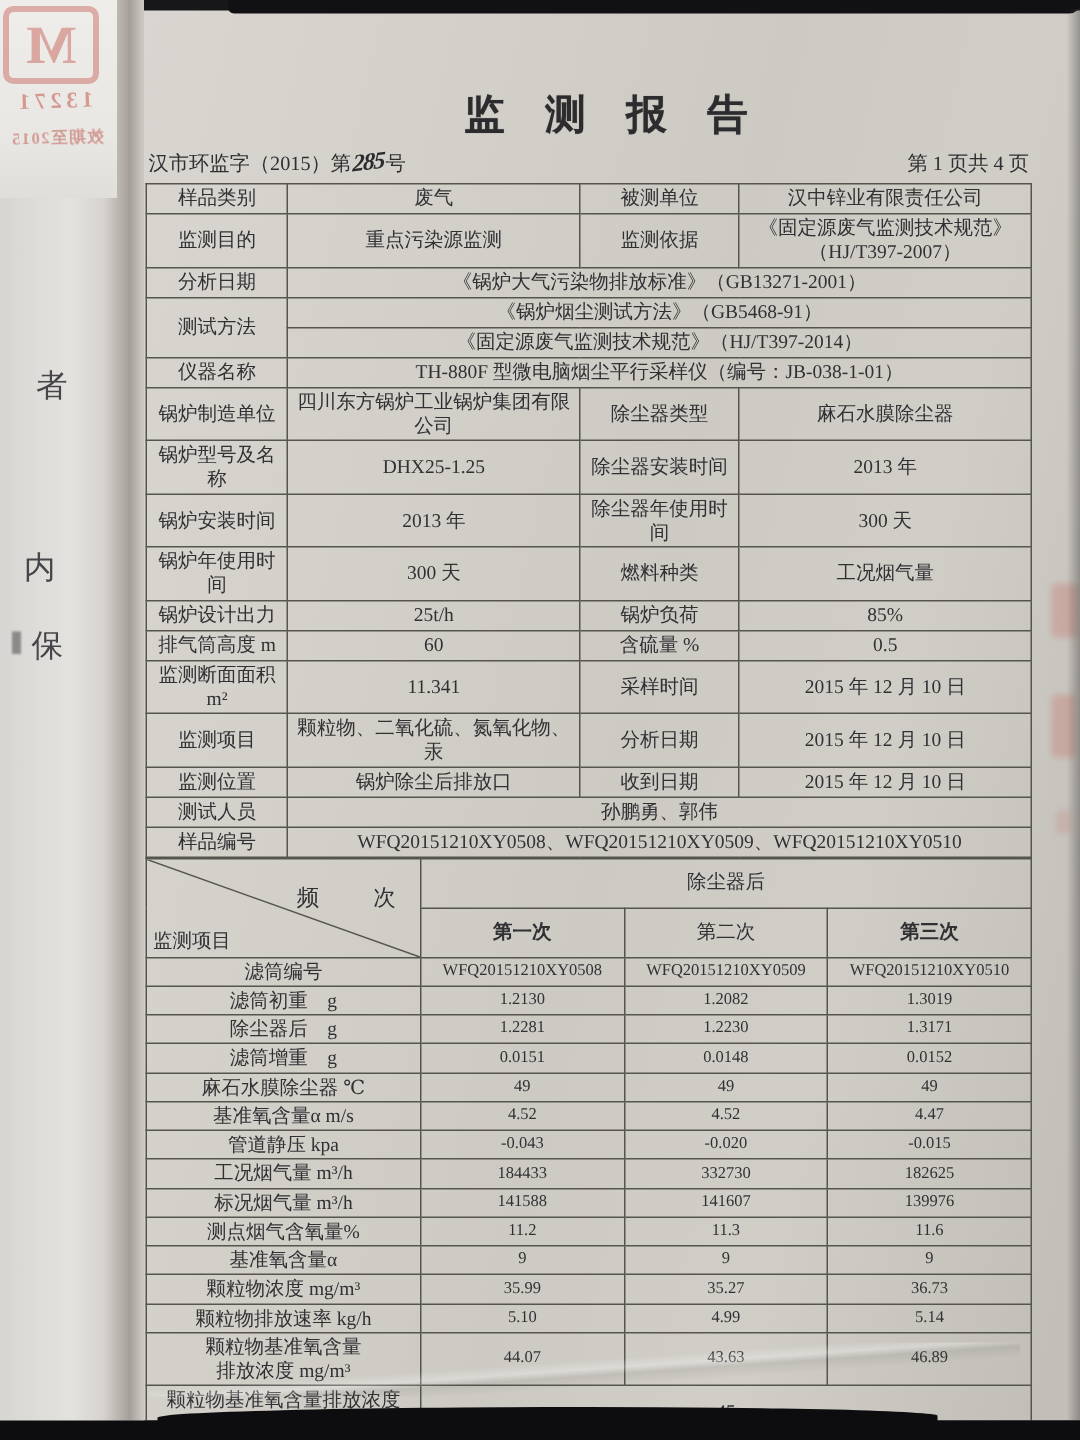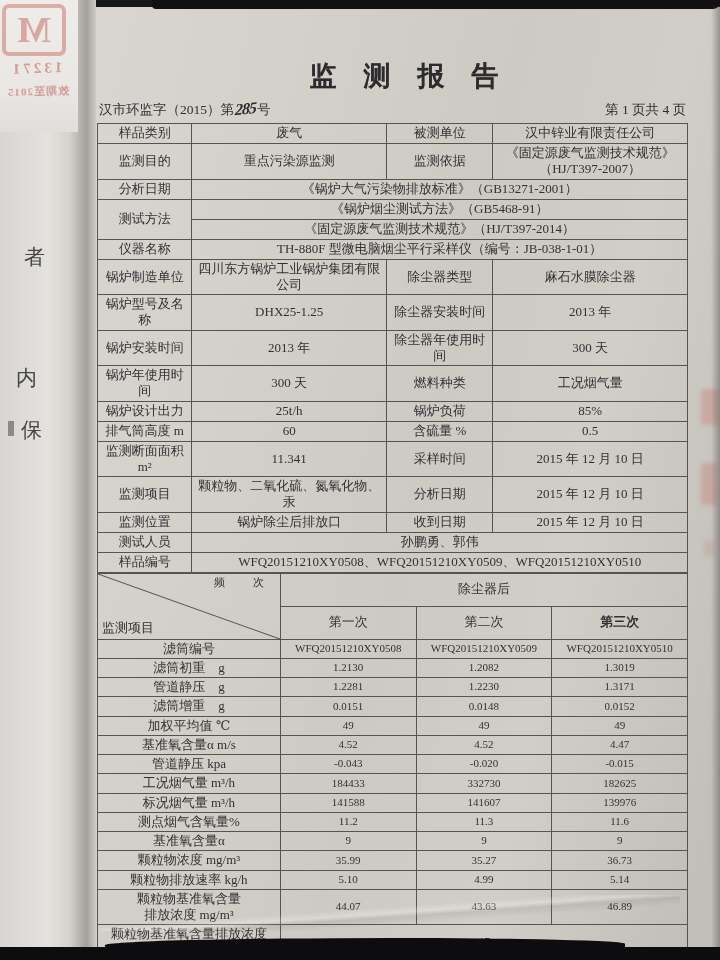--- a/index.html
+++ b/index.html
@@ -63,29 +63,29 @@
   .docline { display:flex; justify-content:space-between; align-items:flex-end;
     font-size:13.5px; margin:4px 0 4px 0; padding:0 2px; }
   .hand { display:inline-block; font-size:16px; font-weight:bold; font-style:italic;
     transform:rotate(-7deg) skewX(-10deg); letter-spacing:-1px; margin:0 1px; color:#2b2b2e; }
 
   table { border-collapse:collapse; width:100%; table-layout:fixed; }
   td, th { border:1px solid #56544e; font-weight:normal; text-align:center;
     font-size:13px; line-height:1.25; padding:1px 3px; height:20px;
     white-space:pre-line; overflow:hidden; color:#313134; }
   .t1 .c1 { width:16%;text-align:center; } .t1 .c2 { width:33%; } .t1 .c3 { width:18%; } .t1 .c4 { width:33%; }
-  .t2 .c1 { width:31%; } .t2 .c2 { width:23%; } .t2 .c3 { width:23%; } .t2 .c4 { width:23%;font-weight:bold; }
+  .t2 .c1 { width:31%; } .t2 .c2 { width:23%;font-weight:bold; } .t2 .c3 { width:23%; } .t2 .c4 { width:23%;font-weight:bold; }
   .t2 { margin-top:0px; }
   .small { font-size:11px; letter-spacing:0; }
   .t2 td { height:19px; }
 
   
   .diag { position:relative; padding:0; height:42px; }
   .diag svg { position:absolute; inset:0; width:100%; height:100%; }
-  .diag .top-right { position:absolute; top:2px; right:14px; font-size:11px; letter-spacing:2px; }
+  .diag .top-right { position:absolute; top:17px; right:14px; font-size:15px; letter-spacing:2px; }
   .diag .bottom-left { position:absolute; bottom:2px; left:4px; font-size:13px; }
 </style>
 </head>
 <body>
 
 <div class="photo">
 
   <div class="paper-main"></div>
   <div class="left-strip"></div>
   <div class="corner-page"></div>
@@ -238,35 +238,35 @@
           </tr>
 
           <tr>
             <td>滤筒初重　g</td>
             <td class="small">1.2130</td>
             <td class="small">1.2082</td>
             <td class="small">1.3019</td>
           </tr>
 
           <tr>
-            <td>管道静压　g</td>
+            <td>除尘器后　g</td>
             <td class="small">1.2281</td>
             <td class="small">1.2230</td>
             <td class="small">1.3171</td>
           </tr>
 
           <tr>
             <td>滤筒增重　g</td>
             <td class="small">0.0151</td>
             <td class="small">0.0148</td>
             <td class="small">0.0152</td>
           </tr>
 
           <tr>
-            <td>加权平均值 ℃</td>
+            <td>麻石水膜除尘器 ℃</td>
             <td class="small">49</td>
             <td class="small">49</td>
             <td class="small">49</td>
           </tr>
 
           <tr>
             <td>基准氧含量α m/s</td>
             <td class="small">4.52</td>
             <td class="small">4.52</td>
             <td class="small">4.47</td>

